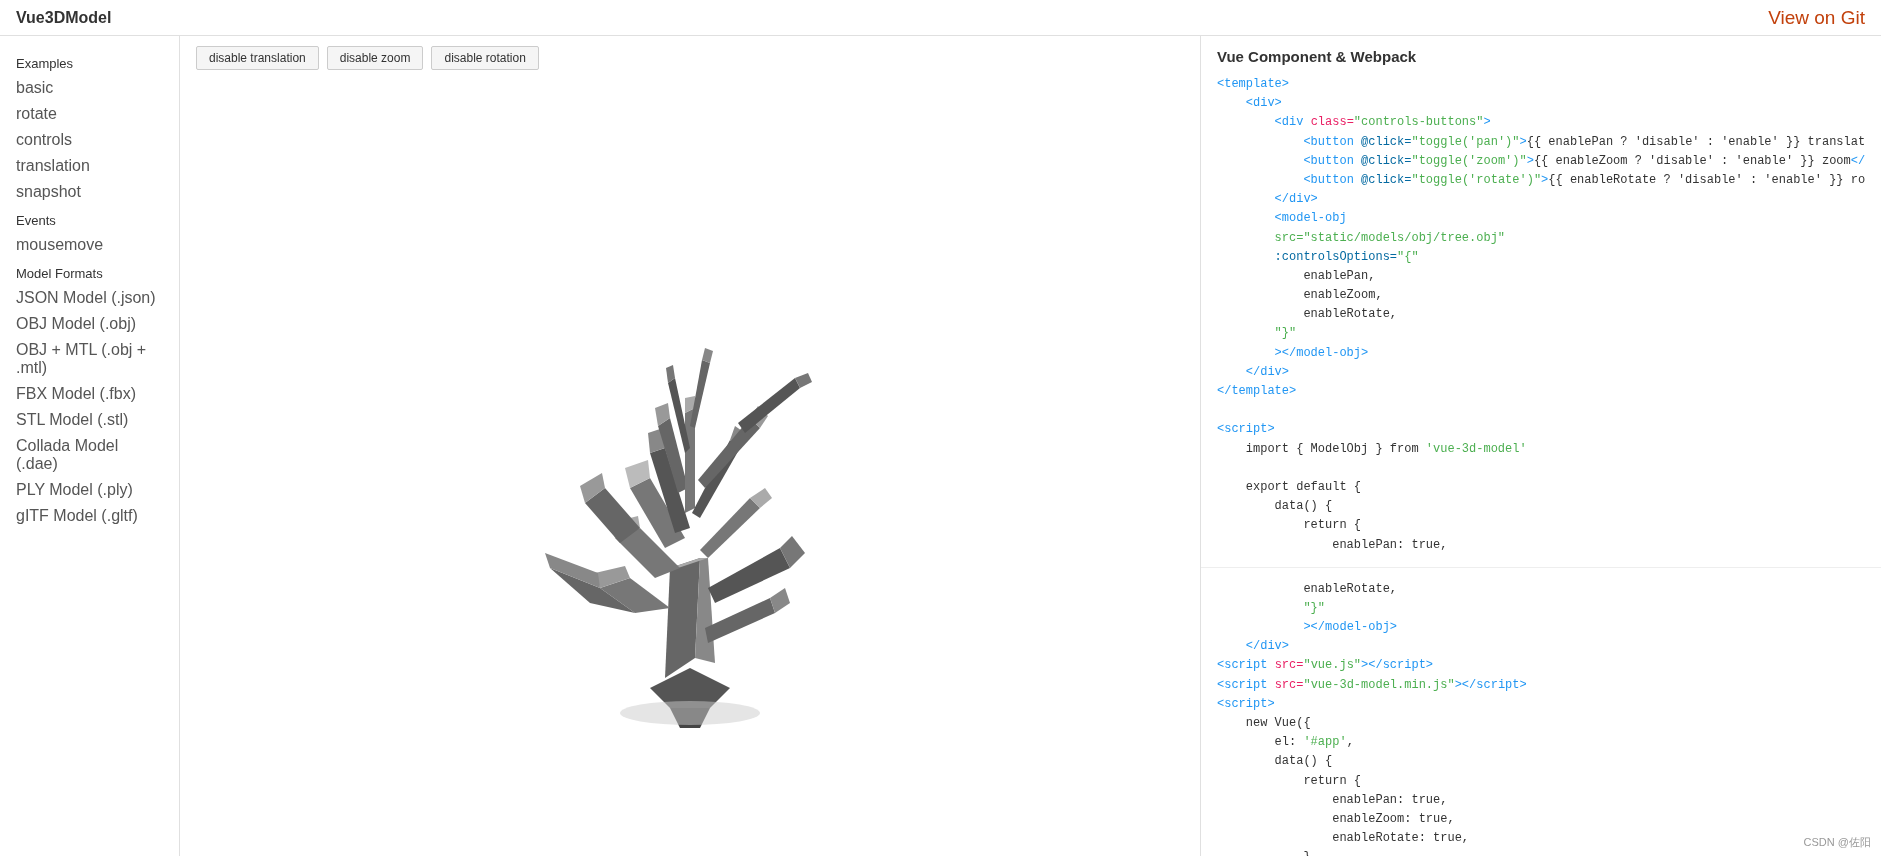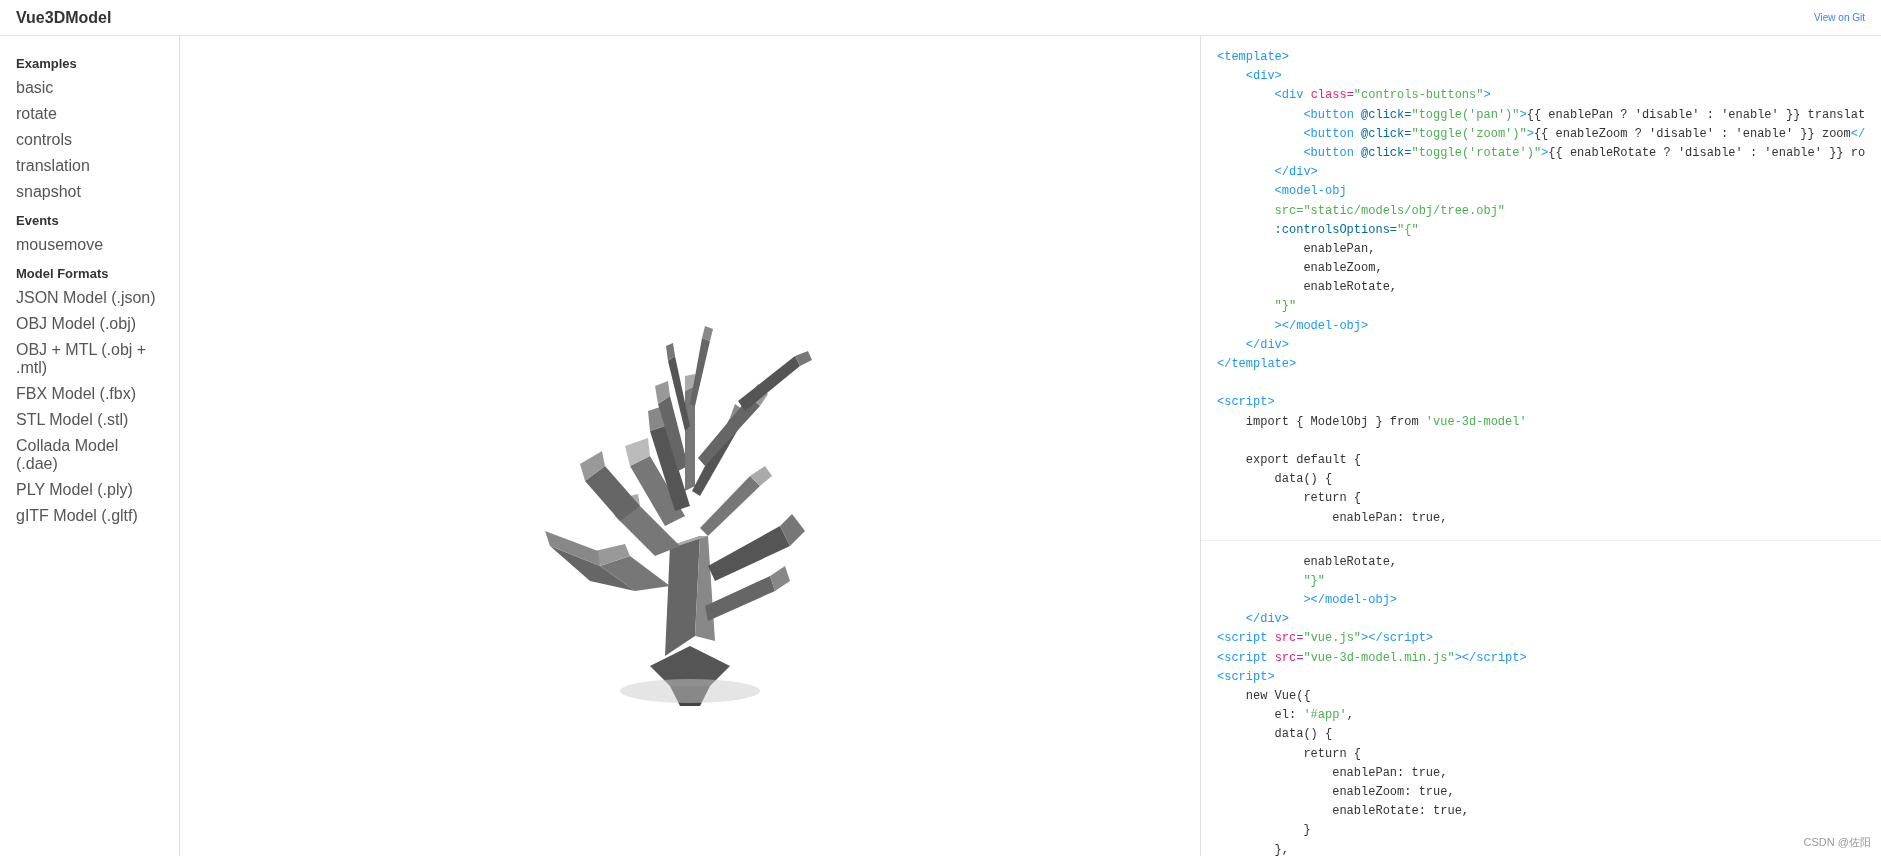--- a/index.html
+++ b/index.html
@@ -15,22 +15,22 @@
       background: #fff;
       height: 36px;
       gap: 30px;
     }
     .header-title {
       font-size: 16px;
       font-weight: bold;
       color: #333;
     }
     .header-link {
-      font-size: 10px;
-      color: #3b82f6;
+      font-size: 19px;
+      color: #c2410c;
       text-decoration: none;
       cursor: pointer;
     }
     
     
     .main-layout {
       display: flex;
       flex: 1;
       overflow: hidden;
     }
@@ -38,21 +38,21 @@
     
     .sidebar {
       width: 180px;
       min-width: 180px;
       border-right: 1px solid #e0e0e0;
       padding: 12px 0;
       overflow-y: auto;
       background: #fff;
     }
     .sidebar-section-title {
-      font-weight: bold;
+      font-weight: normal;
       font-size: 13px;
       padding: 8px 16px 4px 16px;
       color: #333;
     }
     .sidebar-item {
       padding: 4px 16px;
       font-size: 16px;
       color: #555;
       cursor: pointer;
     }
@@ -159,20 +159,25 @@
     <div class="sidebar-item">OBJ Model (.obj)</div>
     <div class="sidebar-item">OBJ + MTL (.obj + .mtl)</div>
     <div class="sidebar-item">FBX Model (.fbx)</div>
     <div class="sidebar-item">STL Model (.stl)</div>
     <div class="sidebar-item">Collada Model (.dae)</div>
     <div class="sidebar-item">PLY Model (.ply)</div>
     <div class="sidebar-item">gITF Model (.gltf)</div>
   </div>
 
   <div class="center-panel">
+    <div class="controls-bar">
+      <button class="ctrl-button">disable translation</button>
+      <button class="ctrl-button">disable zoom</button>
+      <button class="ctrl-button">disable rotation</button>
+    </div>
     <div class="model-viewport">
 
       <svg class="tree-svg" viewBox="0 0 480 520" xmlns="http://www.w3.org/2000/svg">
 
         <polygon points="200,480 240,460 280,480 260,500 220,500" fill="#555"></polygon>
         <polygon points="220,500 260,500 250,520 230,520" fill="#444"></polygon>
 
         <polygon points="215,470 245,450 250,350 220,360" fill="#666"></polygon>
         <polygon points="245,450 265,455 258,350 250,350" fill="#888"></polygon>
         <polygon points="220,360 250,350 258,350 228,360" fill="#aaa"></polygon>
@@ -226,20 +231,21 @@
         <polygon points="350,180 345,170 358,165 362,174" fill="#777"></polygon>
 
         <ellipse cx="240" cy="505" rx="70" ry="12" fill="#ccc" opacity="0.5"></ellipse>
       </svg>
     </div>
   </div>
 
   <div class="right-panel">
 
     <div class="code-section">
+      <div class="code-section-title">Vue Component &amp; Webpack</div>
       <div class="code-block"><span class="c-blue">&lt;template&gt;</span>
     <span class="c-blue">&lt;div&gt;</span>
         <span class="c-blue">&lt;div</span> <span class="c-attr">class=</span><span class="c-green">"controls-buttons"</span><span class="c-blue">&gt;</span>
             <span class="c-blue">&lt;button</span> <span class="c-red">@click=</span><span class="c-green">"toggle('pan')"</span><span class="c-blue">&gt;</span>{{ enablePan ? 'disable' : 'enable' }} translation
             <span class="c-blue">&lt;button</span> <span class="c-red">@click=</span><span class="c-green">"toggle('zoom')"</span><span class="c-blue">&gt;</span>{{ enableZoom ? 'disable' : 'enable' }} zoom<span class="c-blue">&lt;/button&gt;</span>
             <span class="c-blue">&lt;button</span> <span class="c-red">@click=</span><span class="c-green">"toggle('rotate')"</span><span class="c-blue">&gt;</span>{{ enableRotate ? 'disable' : 'enable' }} rotation
         <span class="c-blue">&lt;/div&gt;</span>
         <span class="c-blue">&lt;model-obj</span>
         <span class="c-green">src="static/models/obj/tree.obj"</span>
         <span class="c-red">:controlsOptions=</span><span class="c-green">"{"</span>

